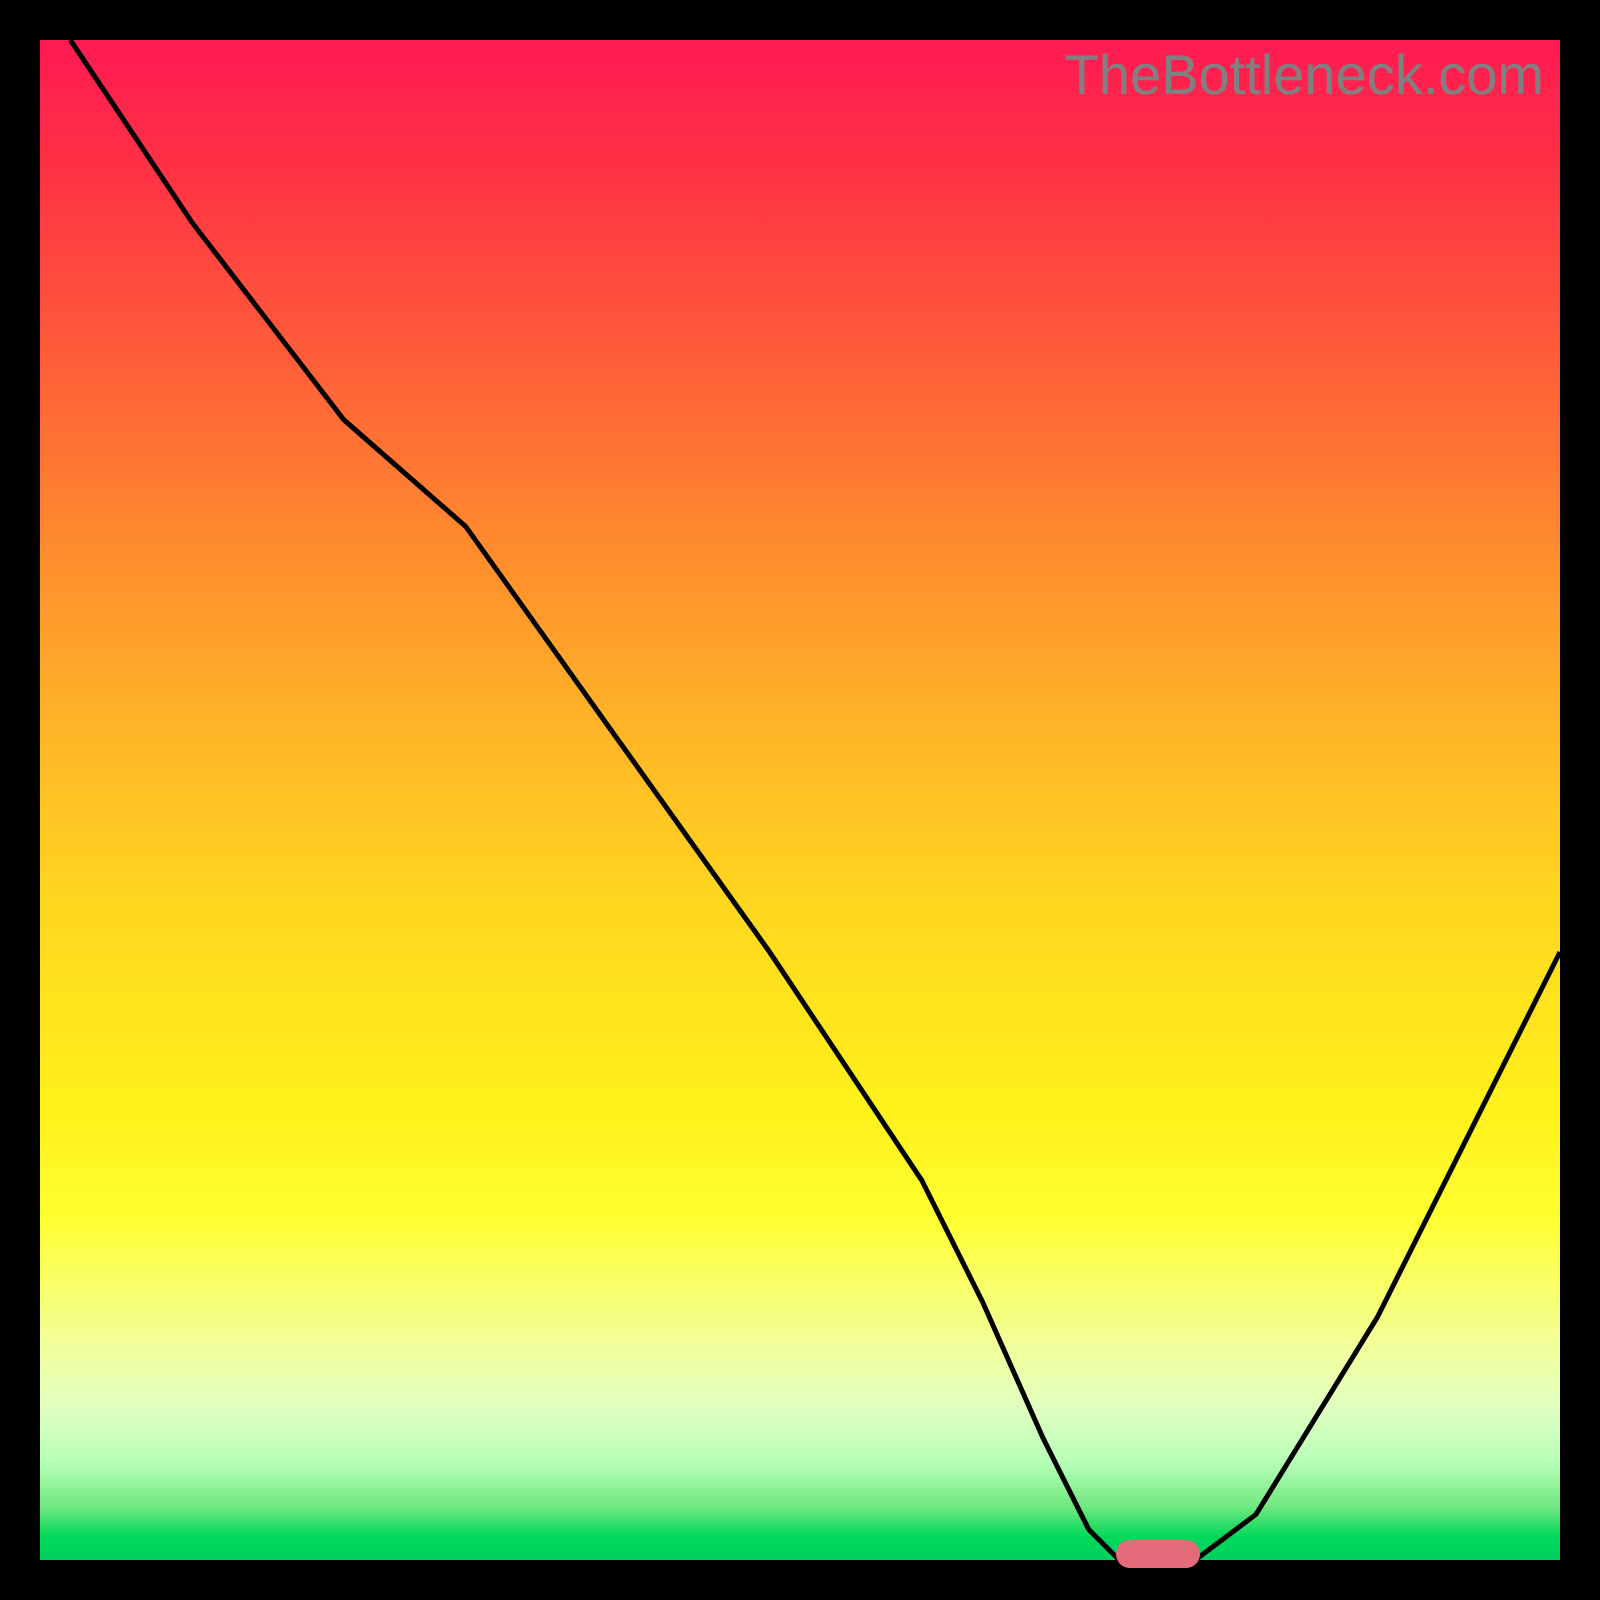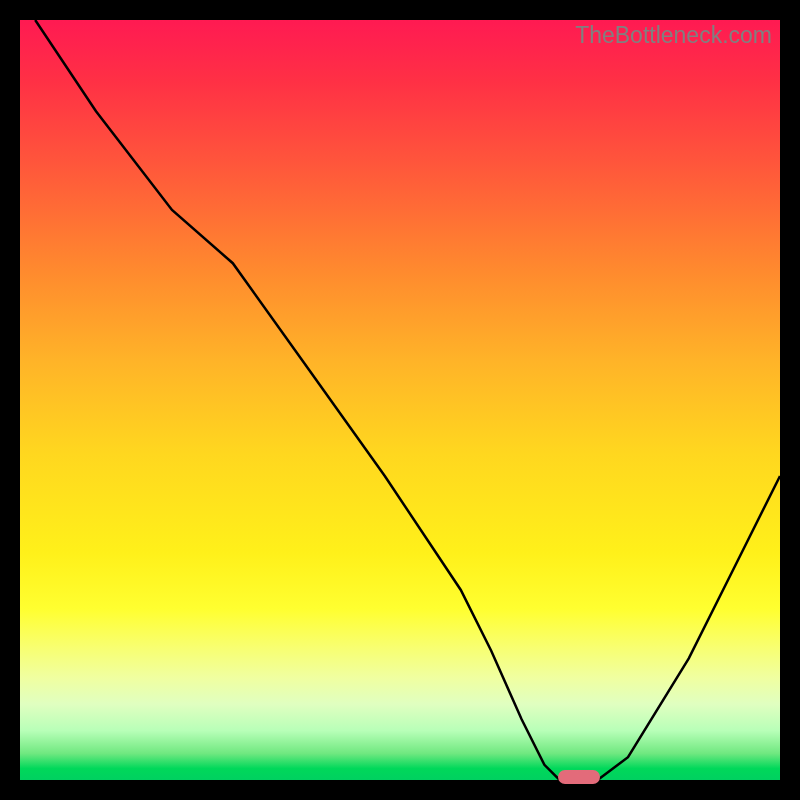--- a/index.html
+++ b/index.html
@@ -34,21 +34,21 @@
       #00d85a 98.5%,
       #00d060 100%
     );
   }
   .watermark {
     position: absolute;
     top: 2px;
     right: 8px;
     color: #808080;
     font-family: Arial, Helvetica, sans-serif;
-    font-size: 23px;
+    font-size: 28px;
     font-weight: 500;
     letter-spacing: 0px;
     z-index: 10;
   }
   .curve-svg {
     position: absolute;
     left: 0;
     top: 0;
     width: 100%;
     height: 100%;

